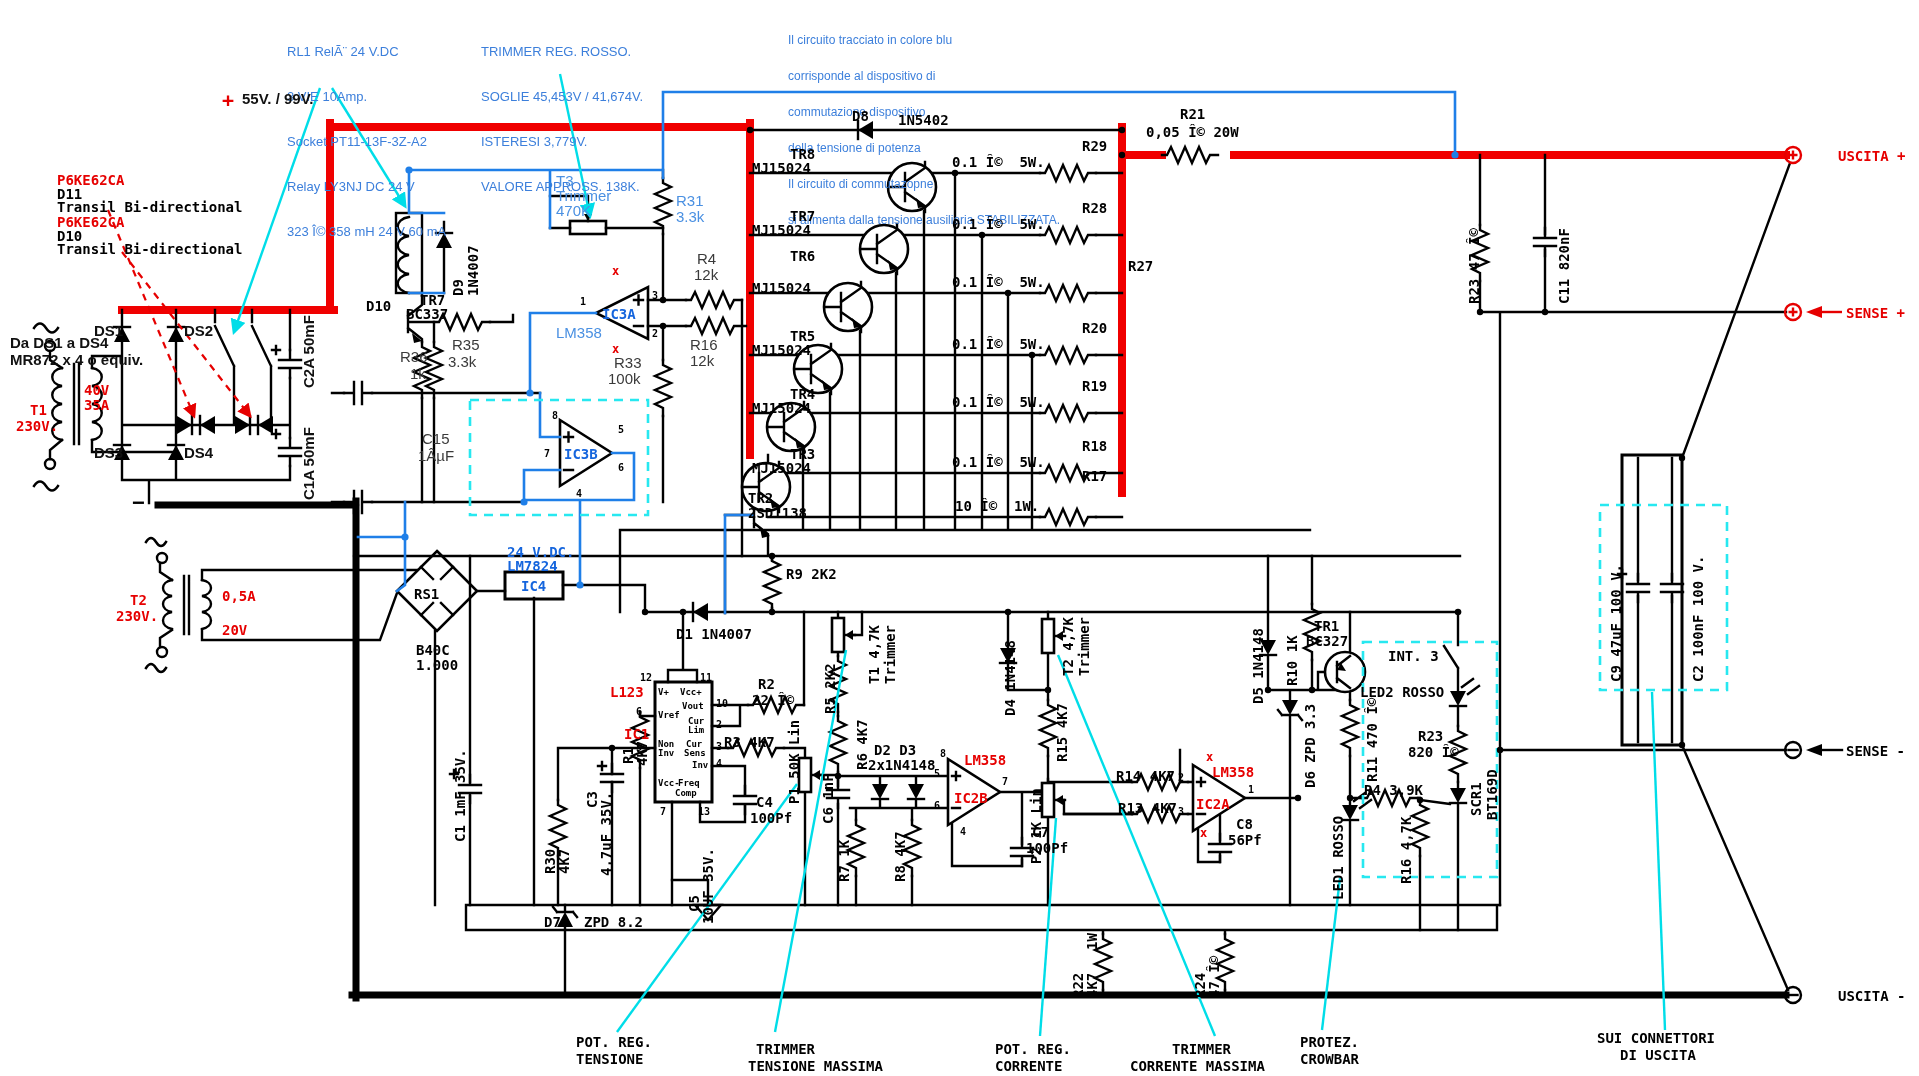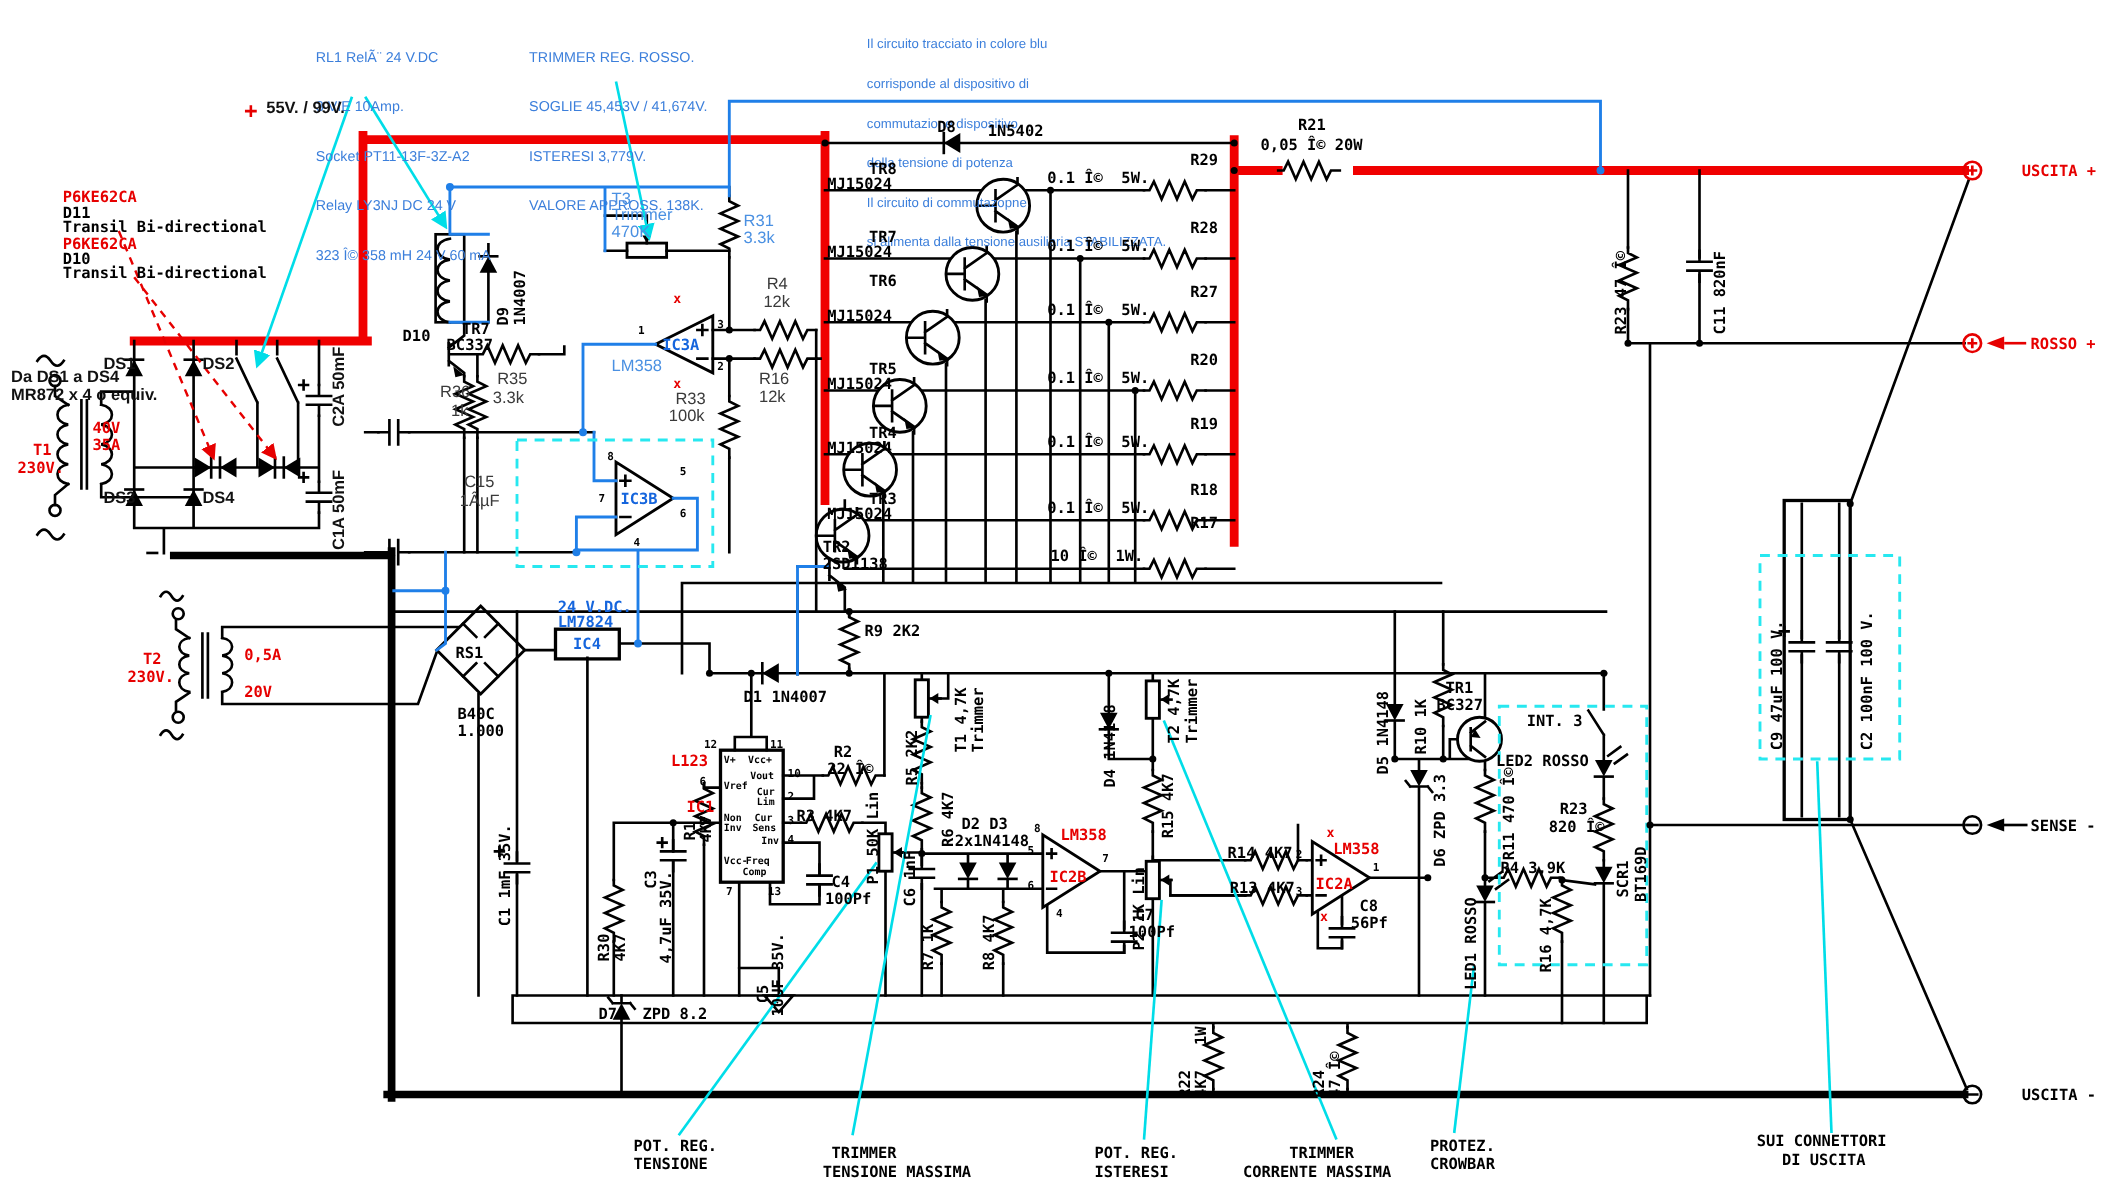--- a/index.html
+++ b/index.html
@@ -475,37 +475,37 @@
   <i class="lb m" style="left:790px;top:386px">TR4</i>
   <i class="lb m" style="left:752px;top:400px">MJ15024</i>
   <i class="lb m" style="left:790px;top:446px">TR3</i>
   <i class="lb m" style="left:752px;top:460px">MJ15024</i>
   <i class="lb m" style="left:748px;top:490px">TR2</i>
   <i class="lb m" style="left:748px;top:505px">2SD1138</i>
   <i class="lb m" style="left:1082px;top:138px">R29</i>
   <i class="lb m" style="left:952px;top:154px">0.1 Î©  5W.</i>
   <i class="lb m" style="left:1082px;top:200px">R28</i>
   <i class="lb m" style="left:952px;top:216px">0.1 Î©  5W.</i>
-  <i class="lb m" style="left:1082px;top:258px">R27</i>
+  <i class="lb m" style="left:1128px;top:258px">R27</i>
   <i class="lb m" style="left:952px;top:274px">0.1 Î©  5W.</i>
   <i class="lb m" style="left:1082px;top:320px">R20</i>
   <i class="lb m" style="left:952px;top:336px">0.1 Î©  5W.</i>
   <i class="lb m" style="left:1082px;top:378px">R19</i>
   <i class="lb m" style="left:952px;top:394px">0.1 Î©  5W.</i>
   <i class="lb m" style="left:1082px;top:438px">R18</i>
   <i class="lb m" style="left:952px;top:454px">0.1 Î©  5W.</i>
   <i class="lb m" style="left:1082px;top:468px">R17</i>
   <i class="lb m" style="left:955px;top:498px">10 Î©  1W.</i>
   <i class="lb m" style="left:1180px;top:106px">R21</i>
   <i class="lb m" style="left:1146px;top:124px">0,05 Î© 20W</i>
 
   <i class="lb m v" style="left:1466px;top:304px">R23 47 Î©</i>
   <i class="lb m v" style="left:1556px;top:304px">C11 820nF</i>
   <i class="lb mr" style="left:1838px;top:148px">USCITA +</i>
-  <i class="lb mr" style="left:1846px;top:305px">ROSSO +</i>
+  <i class="lb mr" style="left:1846px;top:305px">SENSE +</i>
   <i class="lb m" style="left:1846px;top:743px">SENSE -</i>
   <i class="lb m" style="left:1838px;top:988px">USCITA -</i>
   <i class="lb m v" style="left:1608px;top:682px">C9 47uF 100 V.</i>
   <i class="lb m v" style="left:1690px;top:682px">C2 100nF 100 V.</i>
 
   <i class="lb m" style="left:786px;top:566px">R9 2K2</i>
   <i class="lb m" style="left:676px;top:626px">D1 1N4007</i>
   <i class="lb mr" style="left:610px;top:684px">L123</i>
   <i class="lb mr" style="left:624px;top:726px">IC1</i>
   <i class="lb tiny" style="left:640px;top:672px">12</i>
@@ -604,21 +604,21 @@
   <i class="lb m v" style="left:1084px;top:998px">4K7</i>
   <i class="lb m v" style="left:1084px;top:950px">1W</i>
   <i class="lb m v" style="left:1192px;top:998px">R24</i>
   <i class="lb m v" style="left:1206px;top:998px">47 Î©</i>
 
   <i class="lb m" style="left:576px;top:1034px">POT. REG.</i>
   <i class="lb m" style="left:576px;top:1051px">TENSIONE</i>
   <i class="lb m" style="left:756px;top:1041px">TRIMMER</i>
   <i class="lb m" style="left:748px;top:1058px">TENSIONE MASSIMA</i>
   <i class="lb m" style="left:995px;top:1041px">POT. REG.</i>
-  <i class="lb m" style="left:995px;top:1058px">ISTERESI</i>
+  <i class="lb m" style="left:995px;top:1058px">CORRENTE</i>
   <i class="lb m" style="left:1172px;top:1041px">TRIMMER</i>
   <i class="lb m" style="left:1130px;top:1058px">CORRENTE MASSIMA</i>
   <i class="lb m" style="left:1300px;top:1034px">PROTEZ.</i>
   <i class="lb m" style="left:1300px;top:1051px">CROWBAR</i>
   <i class="lb m" style="left:1597px;top:1030px">SUI CONNETTORI</i>
   <i class="lb m" style="left:1620px;top:1047px">DI USCITA</i>
 </div>
 </div>
 
 </body></html>

